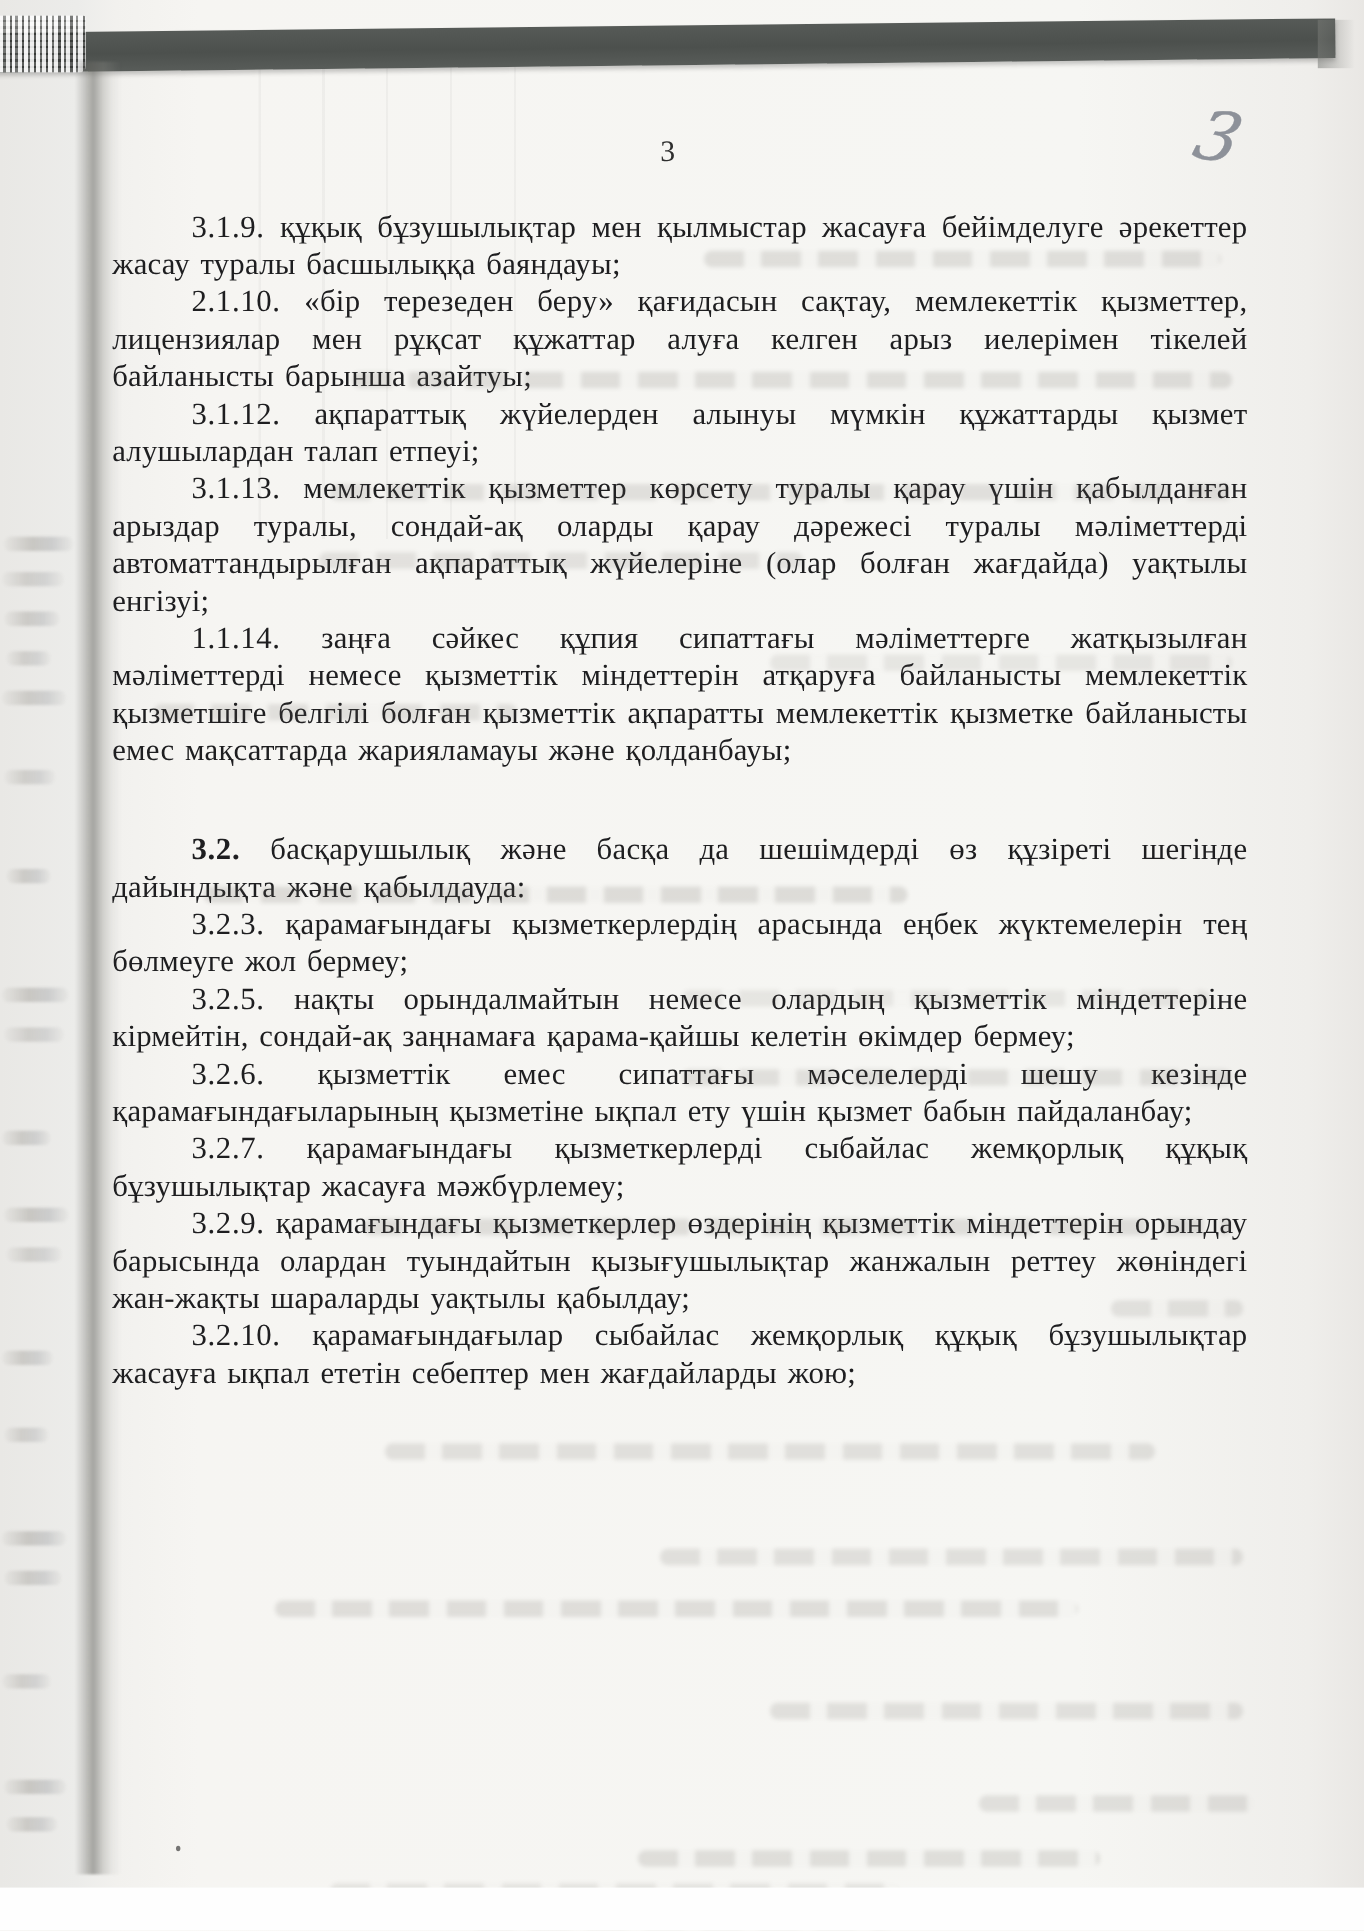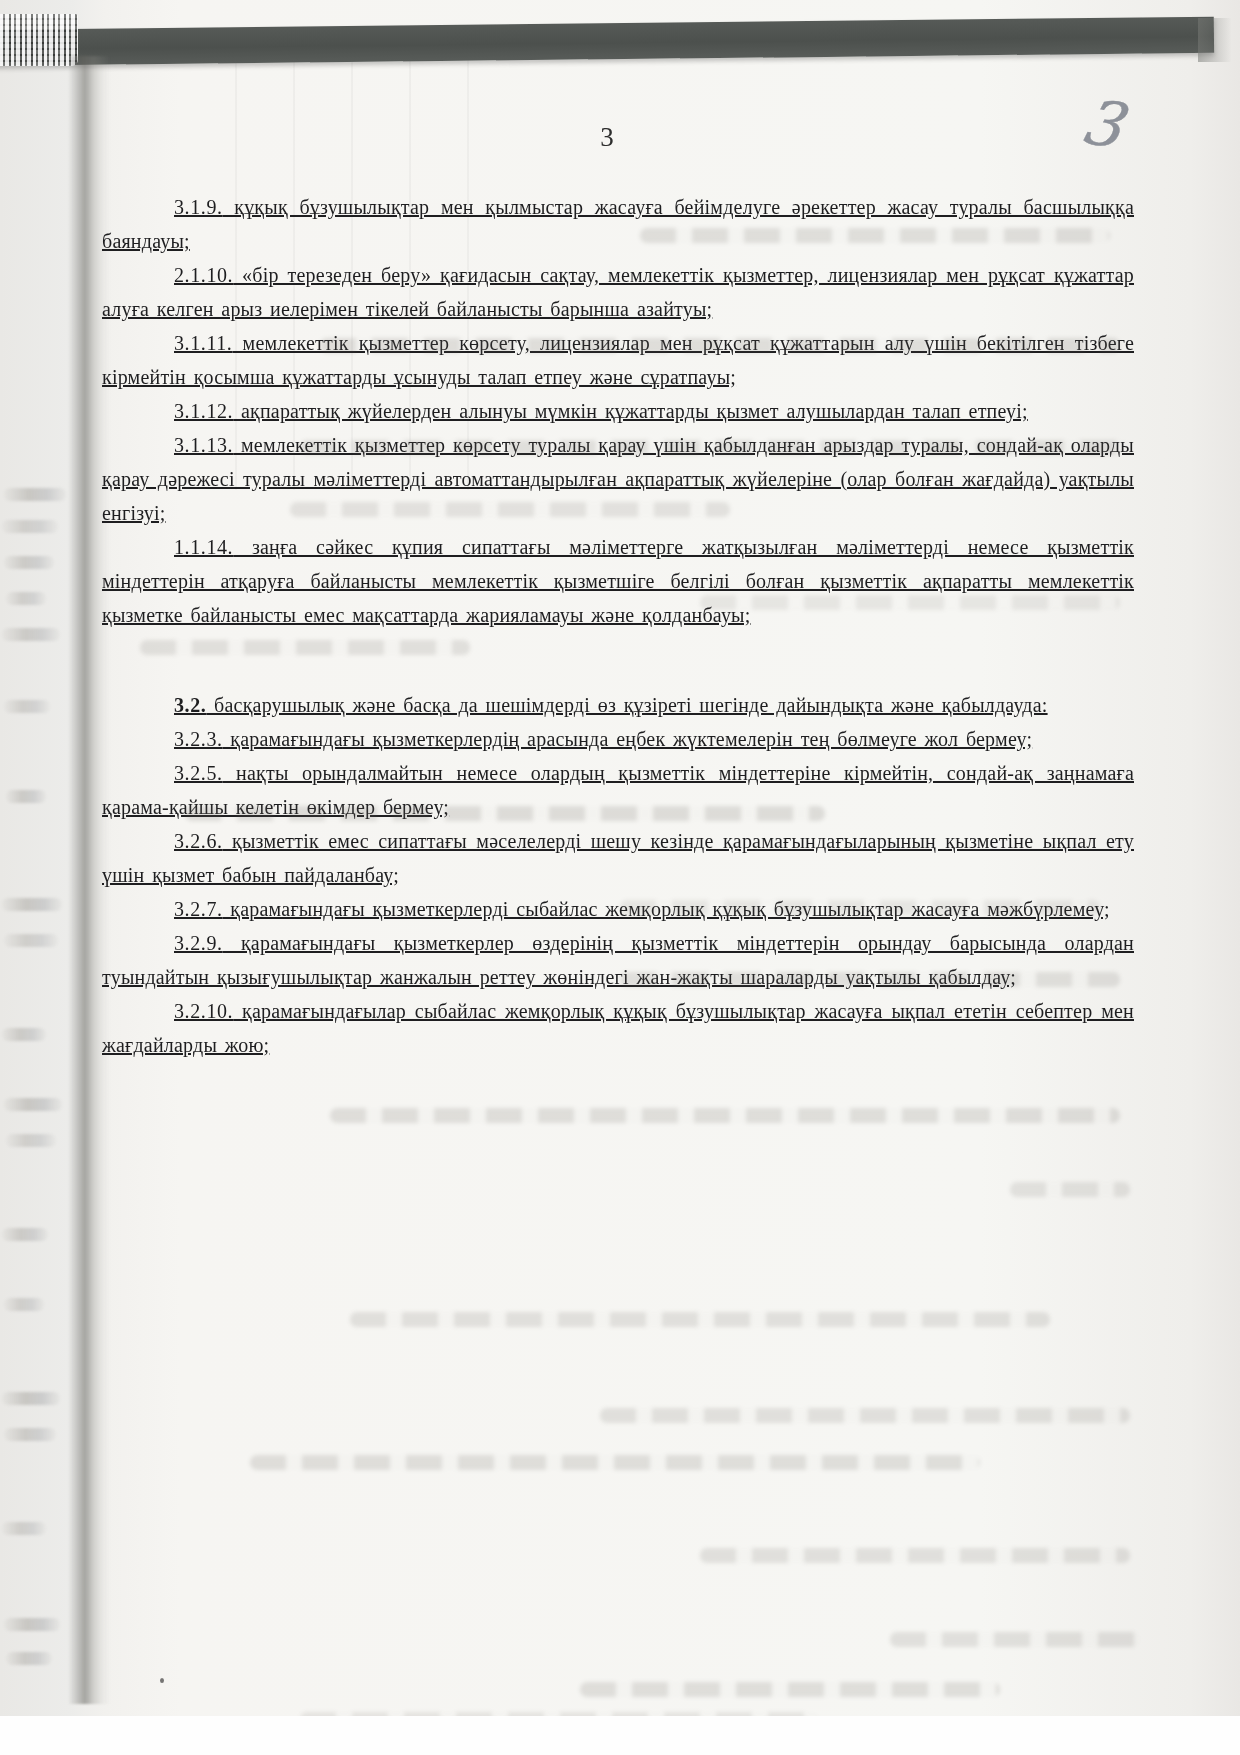--- a/index.html
+++ b/index.html
@@ -56,22 +56,22 @@
   .hand-num{
     position:absolute;left:1088px;top:88px;
     font-family:"DejaVu Serif",serif;font-style:italic;
     font-size:62px;font-weight:300;color:#8d9199;
     transform:rotate(9deg) skewX(-7deg);
     -webkit-text-stroke:.4px #8d9199;
   }
   
   .text-block{
     position:absolute;left:102px;top:190px;width:1032px;
-    font-size:20px;line-height:34px;color:#1e1e20;
-    text-align:justify;word-spacing:2.5px;letter-spacing:.2px;text-decoration:underline;
+    font-size:28px;line-height:34px;color:#1e1e20;
+    text-align:justify;word-spacing:2.5px;letter-spacing:.2px;
   }
   .para{margin:0;text-indent:72px;}
   .para.gap-before{margin-top:56px;}
   .pnum{letter-spacing:.6px;}
   .bold-num .pnum{font-weight:bold;}
   
   .smudge{
     position:absolute;height:15px;border-radius:7px;
     background:repeating-linear-gradient(90deg,rgba(104,100,94,.55) 0 36px,rgba(104,100,94,.05) 36px 52px);
     filter:blur(2.1px);
@@ -97,21 +97,20 @@
   <div class="streaks"></div>
 
   <div class="page-num">3</div>
   <div class="hand-num">3</div>
 
   <main class="text-block">
   <p class="para"><span class="pnum">3.1.9.</span><span class="ptext"> құқық бұзушылықтар мен қылмыстар жасауға бейімделуге әрекеттер жасау туралы басшылыққа баяндауы;</span></p>
 
   <p class="para"><span class="pnum">2.1.10.</span><span class="ptext"> «бір терезеден беру» қағидасын сақтау, мемлекеттік қызметтер, лицензиялар мен рұқсат құжаттар алуға келген арыз иелерімен тікелей байланысты барынша азайтуы;</span></p>
 
-  <p class="para"><span class="pnum">3.1.11.</span><span class="ptext"> мемлекеттік қызметтер көрсету, лицензиялар мен рұқсат құжаттарын алу үшін бекітілген тізбеге кірмейтін қосымша құжаттарды ұсынуды талап етпеу және сұратпауы;</span></p>
 
   <p class="para"><span class="pnum">3.1.12.</span><span class="ptext"> ақпараттық жүйелерден алынуы мүмкін құжаттарды қызмет алушылардан талап етпеуі;</span></p>
 
   <p class="para"><span class="pnum">3.1.13.</span><span class="ptext"> мемлекеттік қызметтер көрсету туралы қарау үшін қабылданған арыздар туралы, сондай-ақ оларды қарау дәрежесі туралы мәліметтерді автоматтандырылған ақпараттық жүйелеріне (олар болған жағдайда) уақтылы енгізуі;</span></p>
 
   <p class="para"><span class="pnum">1.1.14.</span><span class="ptext"> заңға сәйкес құпия сипаттағы мәліметтерге жатқызылған мәліметтерді немесе қызметтік міндеттерін атқаруға байланысты мемлекеттік қызметшіге белгілі болған қызметтік ақпаратты мемлекеттік қызметке байланысты емес мақсаттарда жарияламауы және қолданбауы;</span></p>
 
   <p class="para bold-num gap-before"><span class="pnum">3.2.</span><span class="ptext"> басқарушылық және басқа да шешімдерді өз құзіреті шегінде дайындықта және қабылдауда:</span></p>
 
 

